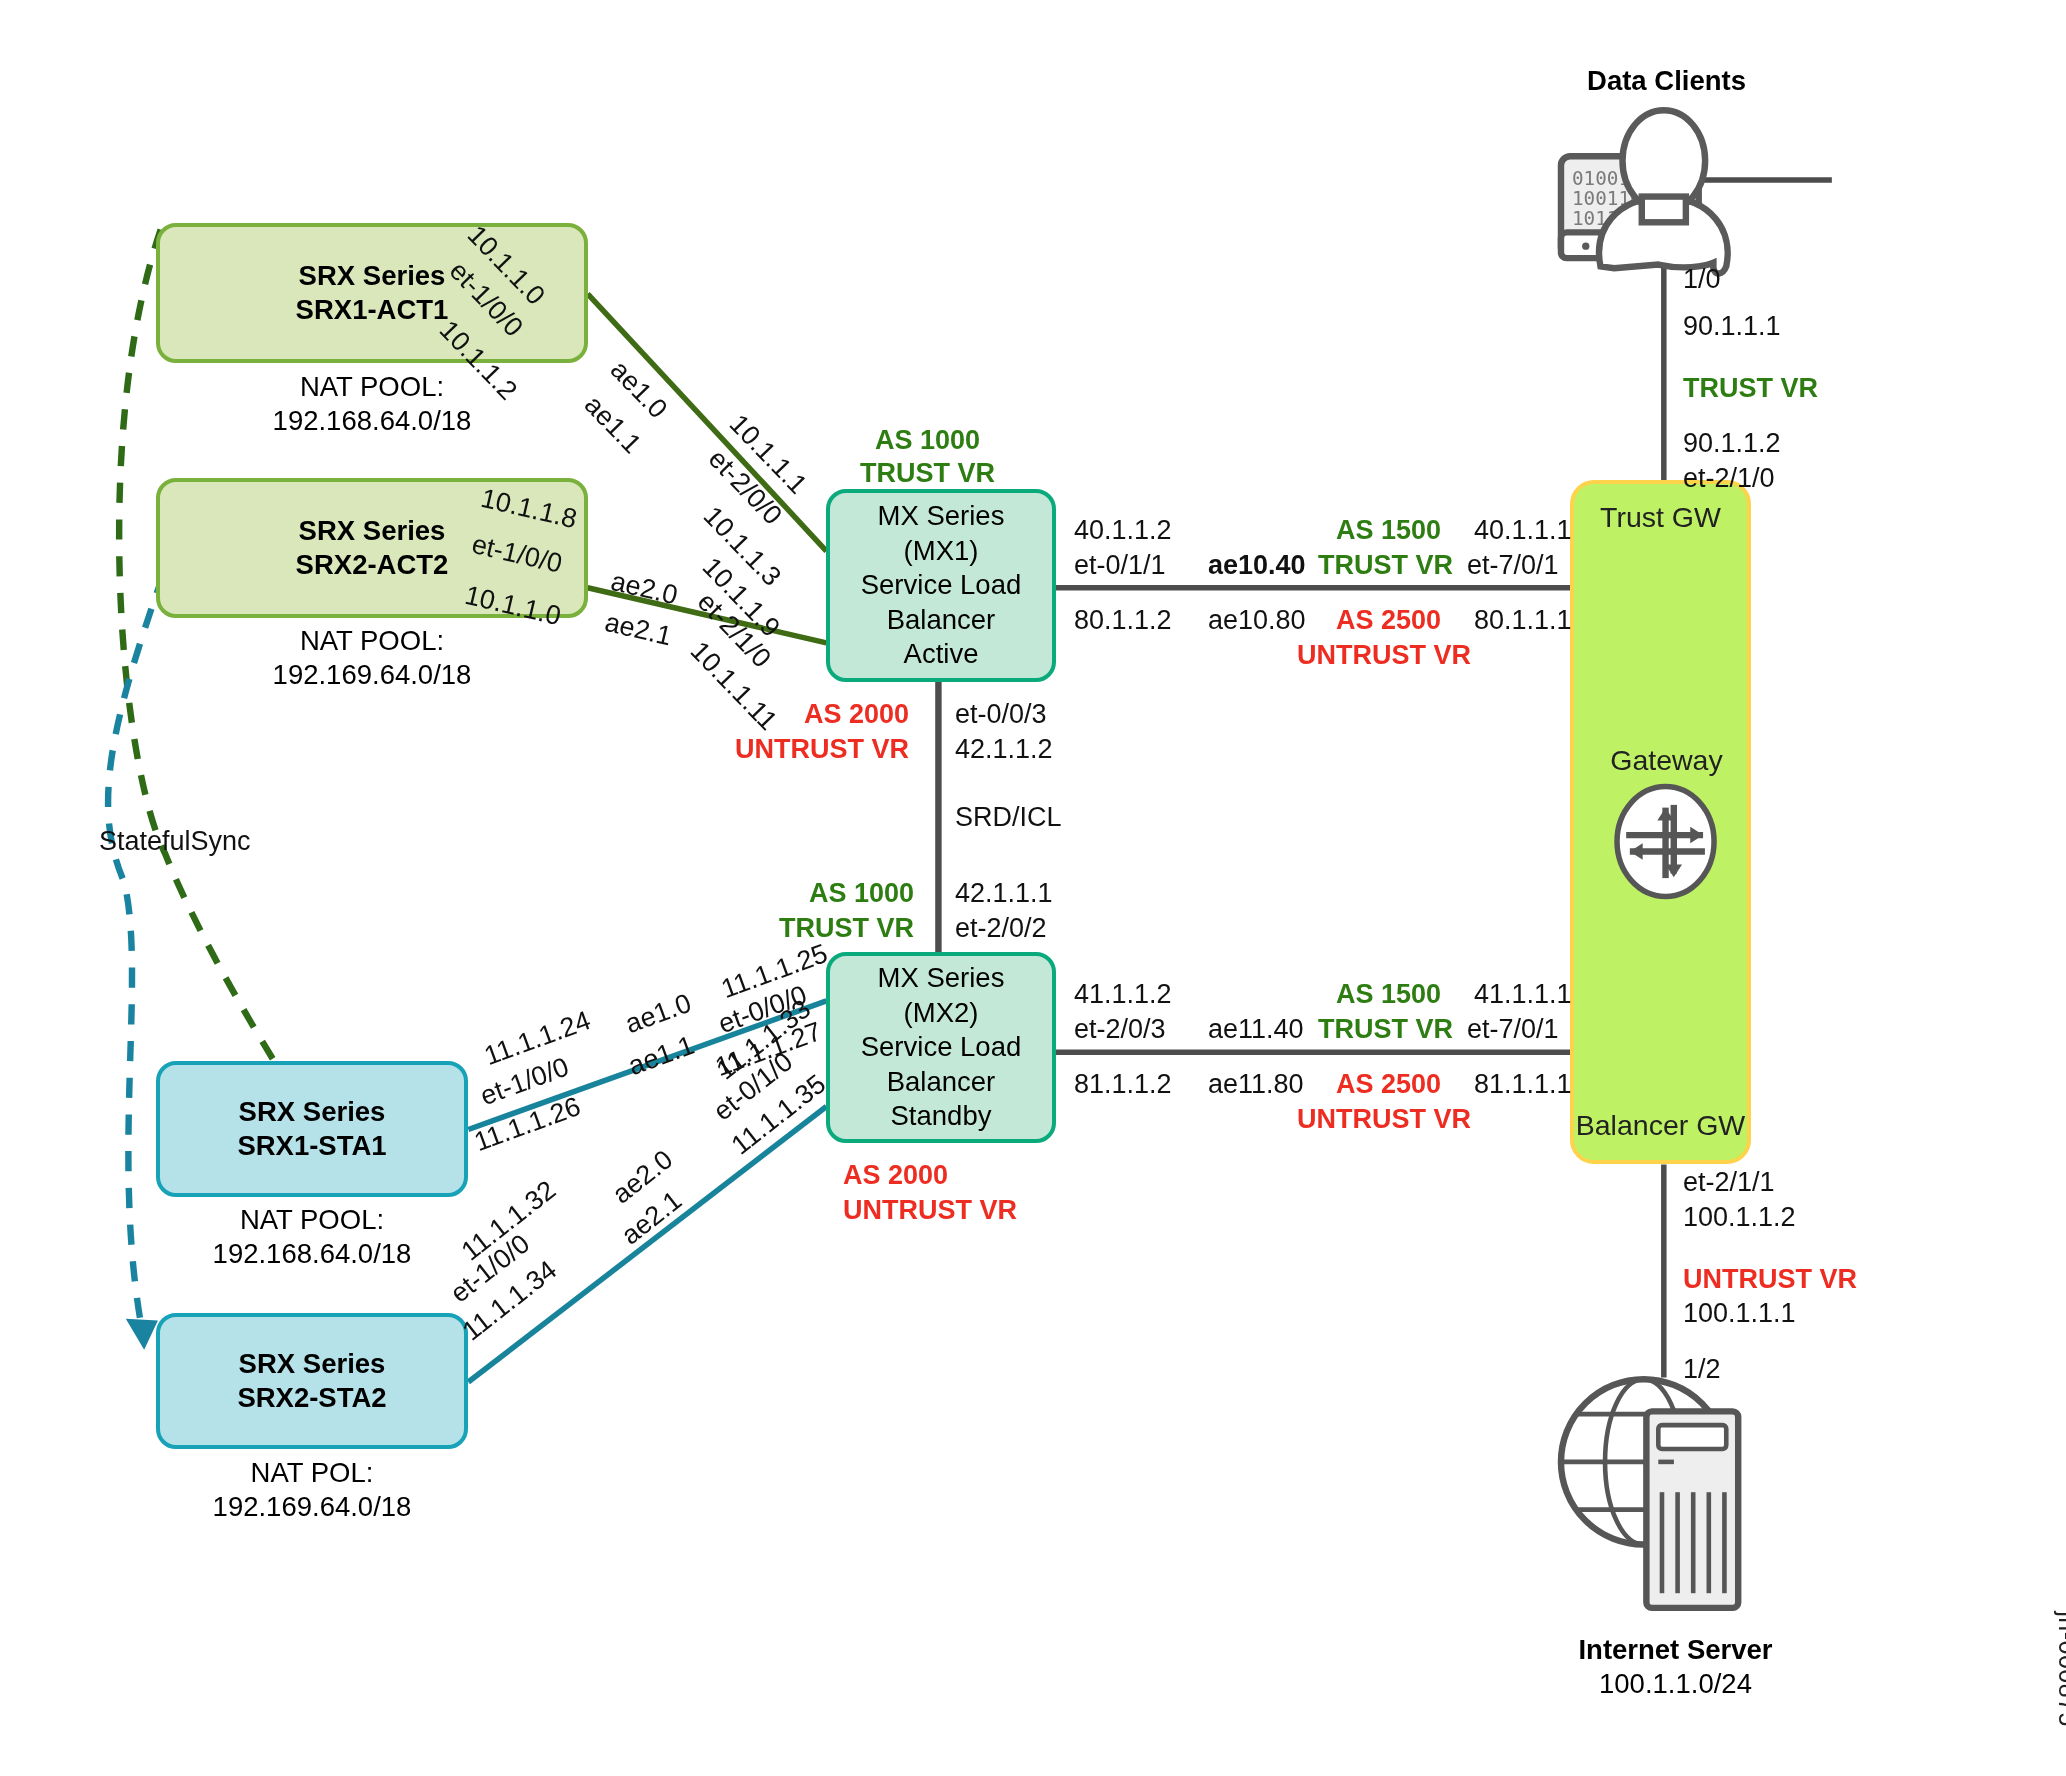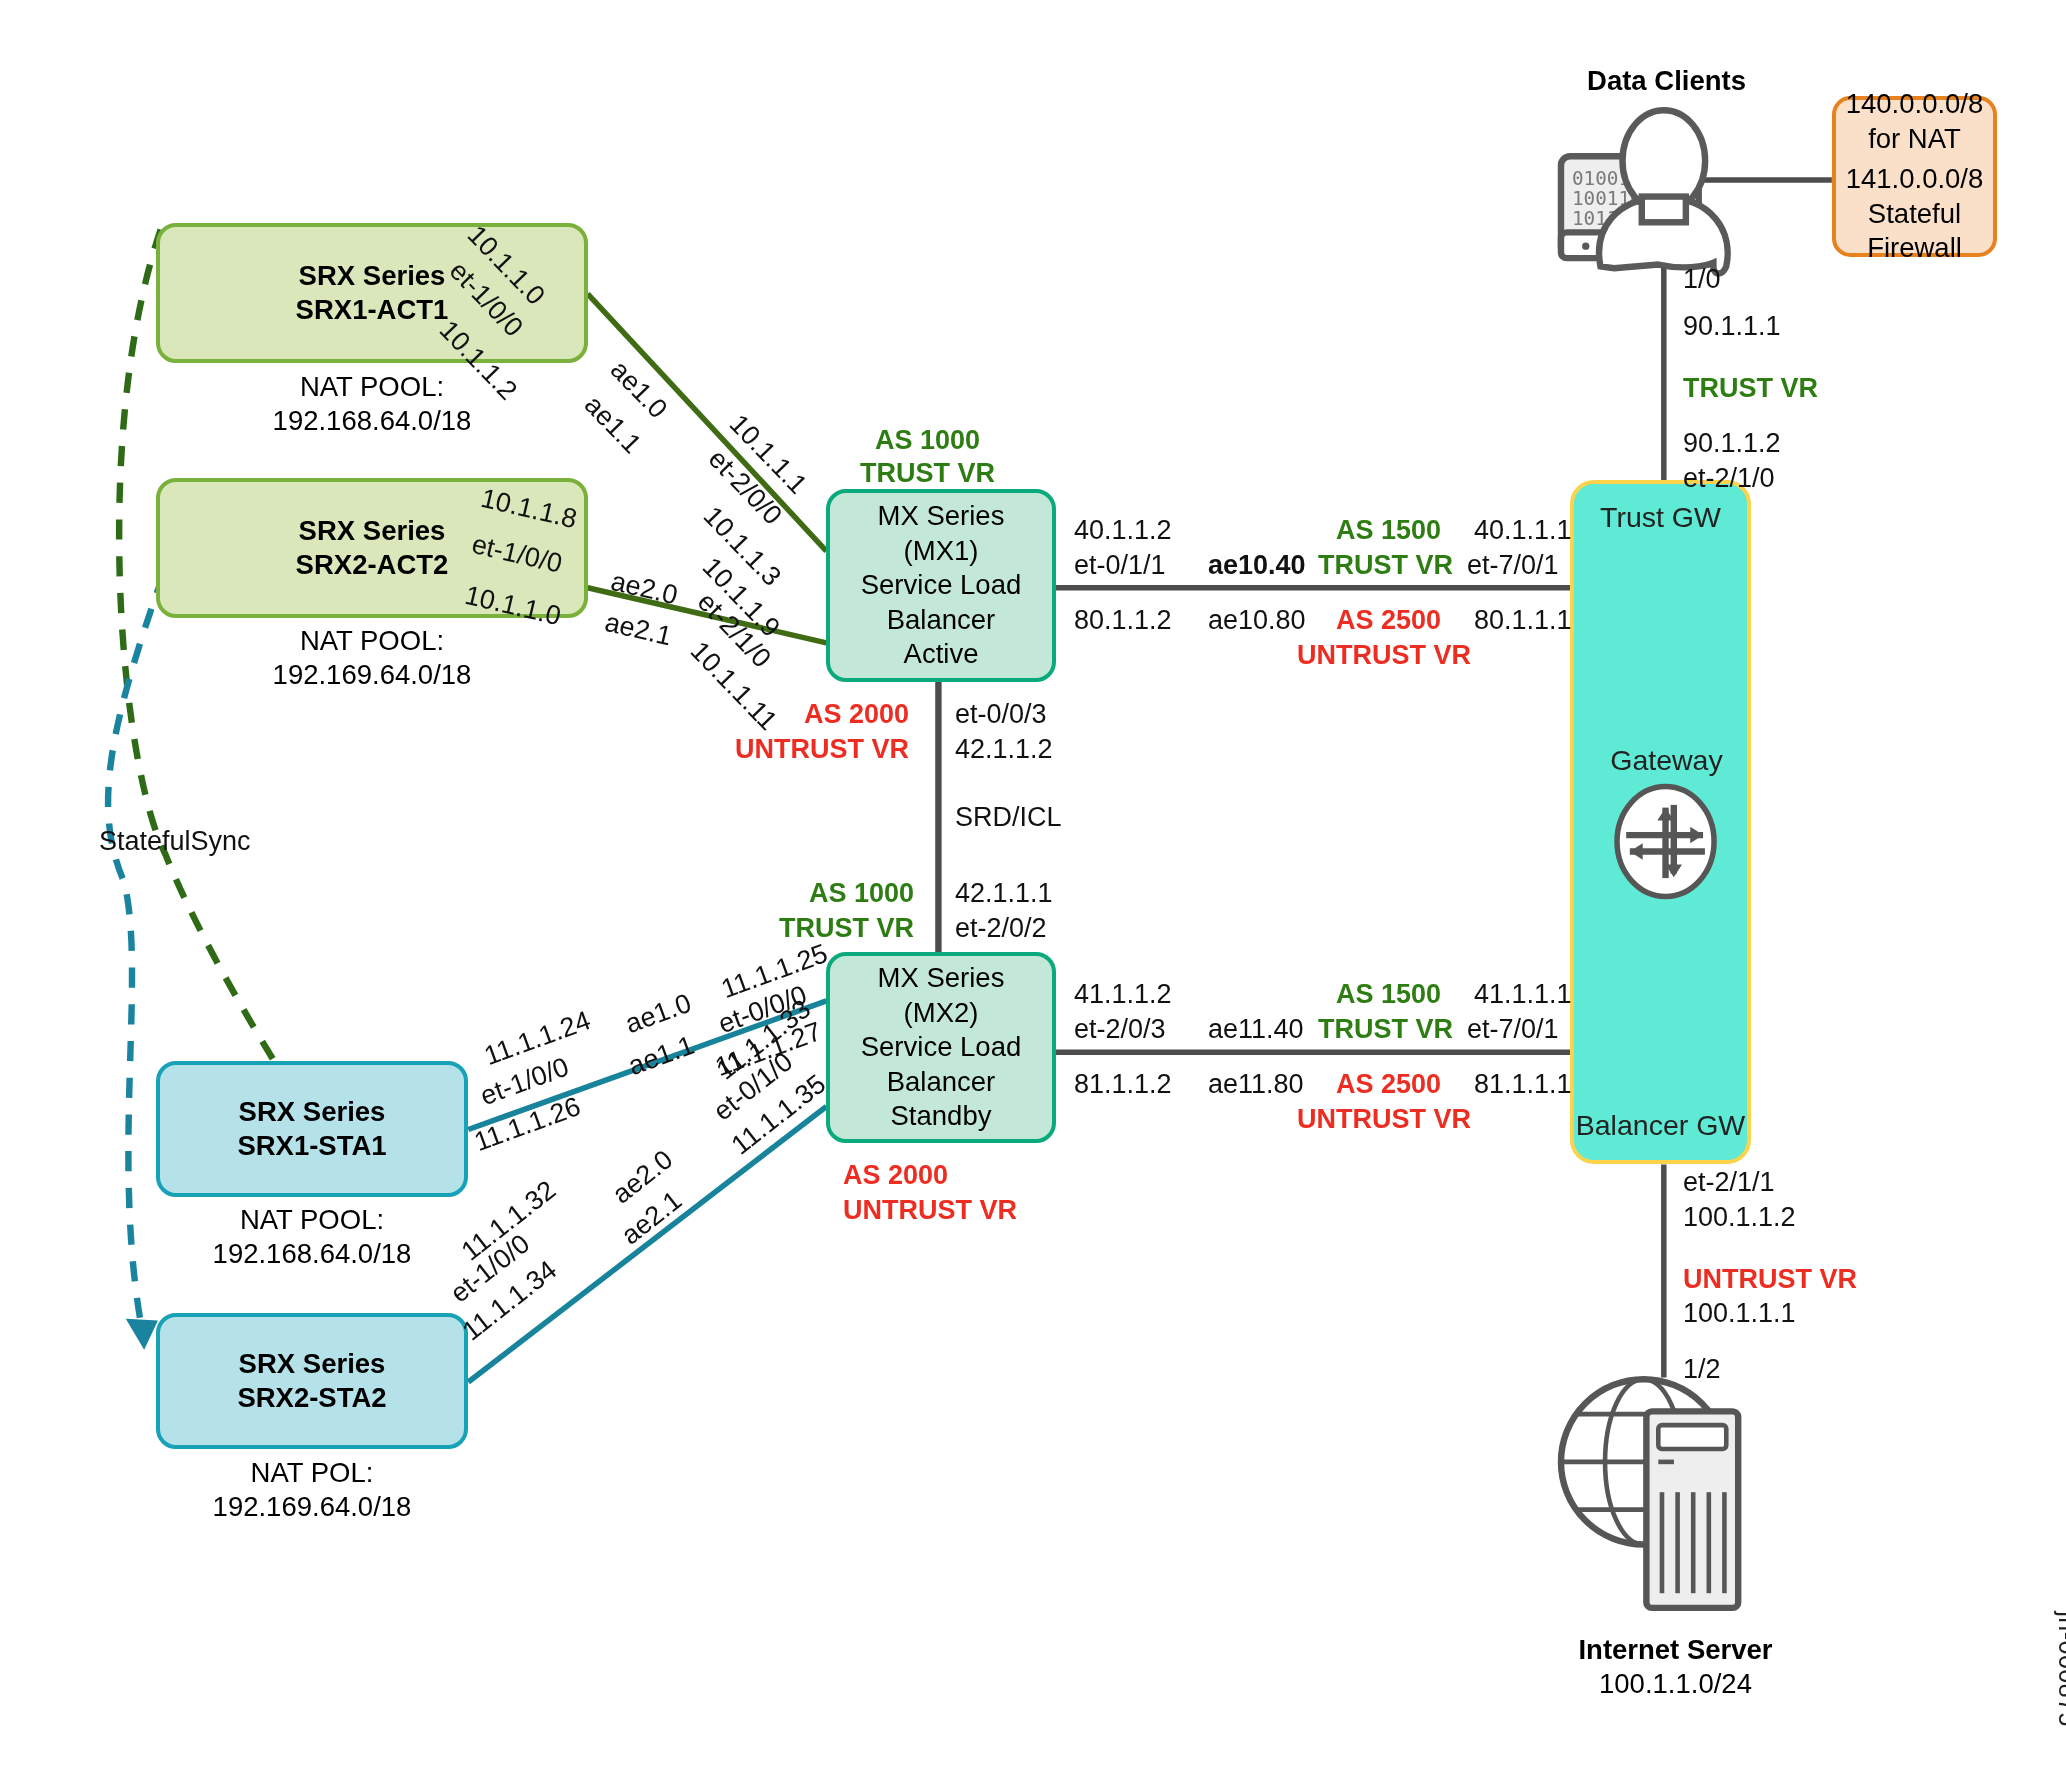--- a/index.html
+++ b/index.html
@@ -6,21 +6,21 @@
   body{width:2066px;height:1776px;position:relative;overflow:hidden;
        font-family:"Liberation Sans",sans-serif;color:#000;}
   #stage{position:absolute;inset:0;width:2066px;height:1837px;}
   svg.layer{position:absolute;left:0;top:0;width:2066px;height:1776px;pointer-events:none;}
 
   .node{position:absolute;box-sizing:border-box;display:flex;flex-direction:column;
         align-items:center;justify-content:center;text-align:center;border-radius:20px;}
   .srx-act{background:#d9e7bb;border:4.6px solid #7ab13c;}
   .srx-sta{background:#b5e1e8;border:4.6px solid #18a2b8;}
   .mx{background:#c3e8d8;border:4.6px solid #0aaa7c;}
-  .gwbox{background:#5eead4;border:4.6px solid #fcd34a;border-radius:24px;}
+  .gwbox{background:#bef264;border:4.6px solid #fcd34a;border-radius:24px;}
   .natbox{background:#fbe0c9;border:4.6px solid #e8821e;border-radius:18.4px;}
 
   .node-title{font-weight:bold;font-size:27.5px;line-height:1.25;}
   .node-text{font-size:27.5px;line-height:1.26;font-weight:normal;}
 
   .lbl{position:absolute;font-size:27px;line-height:1.22;white-space:nowrap;color:#111;}
   .green{color:#2e7d13;font-weight:bold;}
   .red{color:#ed2d21;font-weight:bold;}
   .ctr{text-align:center;}
 
@@ -77,27 +77,20 @@
     <text x="1712" y="201" font-family="DejaVu Sans Mono, monospace" font-size="21" fill="#7a7a7a">0100100</text>
     <text x="1712" y="223" font-family="DejaVu Sans Mono, monospace" font-size="21" fill="#7a7a7a">10011010</text>
     <text x="1712" y="245" font-family="DejaVu Sans Mono, monospace" font-size="21" fill="#7a7a7a">101101</text>
 
     <path d="M1743 290 C1735 250 1760 215 1812 215 C1864 215 1888 252 1880 290 C1876 300 1868 300 1866 292
              L1866 286 C1866 286 1843 296 1806 288 L1758 292 Z" fill="#ffffff" stroke="#5a5a5a" stroke-width="7"></path>
     <ellipse cx="1812" cy="175" rx="45" ry="55" fill="#fff" stroke="#5a5a5a" stroke-width="7"></ellipse>
     <rect x="1788" y="214" width="48" height="28" fill="#fff" stroke="#5a5a5a" stroke-width="7"></rect>
   </svg>
 
-  <div class="node natbox" style="left:1832px;top:96px;width:165px;height:161px;">
-    <div class="node-text">140.0.0.0/8</div>
-    <div class="node-text">for NAT</div>
-    <div class="node-text" style="margin-top:5.5px;">141.0.0.0/8</div>
-    <div class="node-text">Stateful</div>
-    <div class="node-text">Firewall</div>
-  </div>
 
   <div class="node srx-act" style="left:156px;top:223px;width:432px;height:140px;">
     <div class="node-title">SRX Series</div>
     <div class="node-title">SRX1-ACT1</div>
   </div>
   <div class="caption" style="left:156px;top:370px;width:432px;">NAT POOL:</div>
   <div class="caption" style="left:156px;top:404px;width:432px;">192.168.64.0/18</div>
 
   <div class="node srx-act" style="left:156px;top:478px;width:432px;height:140px;">
     <div class="node-title">SRX Series</div>

